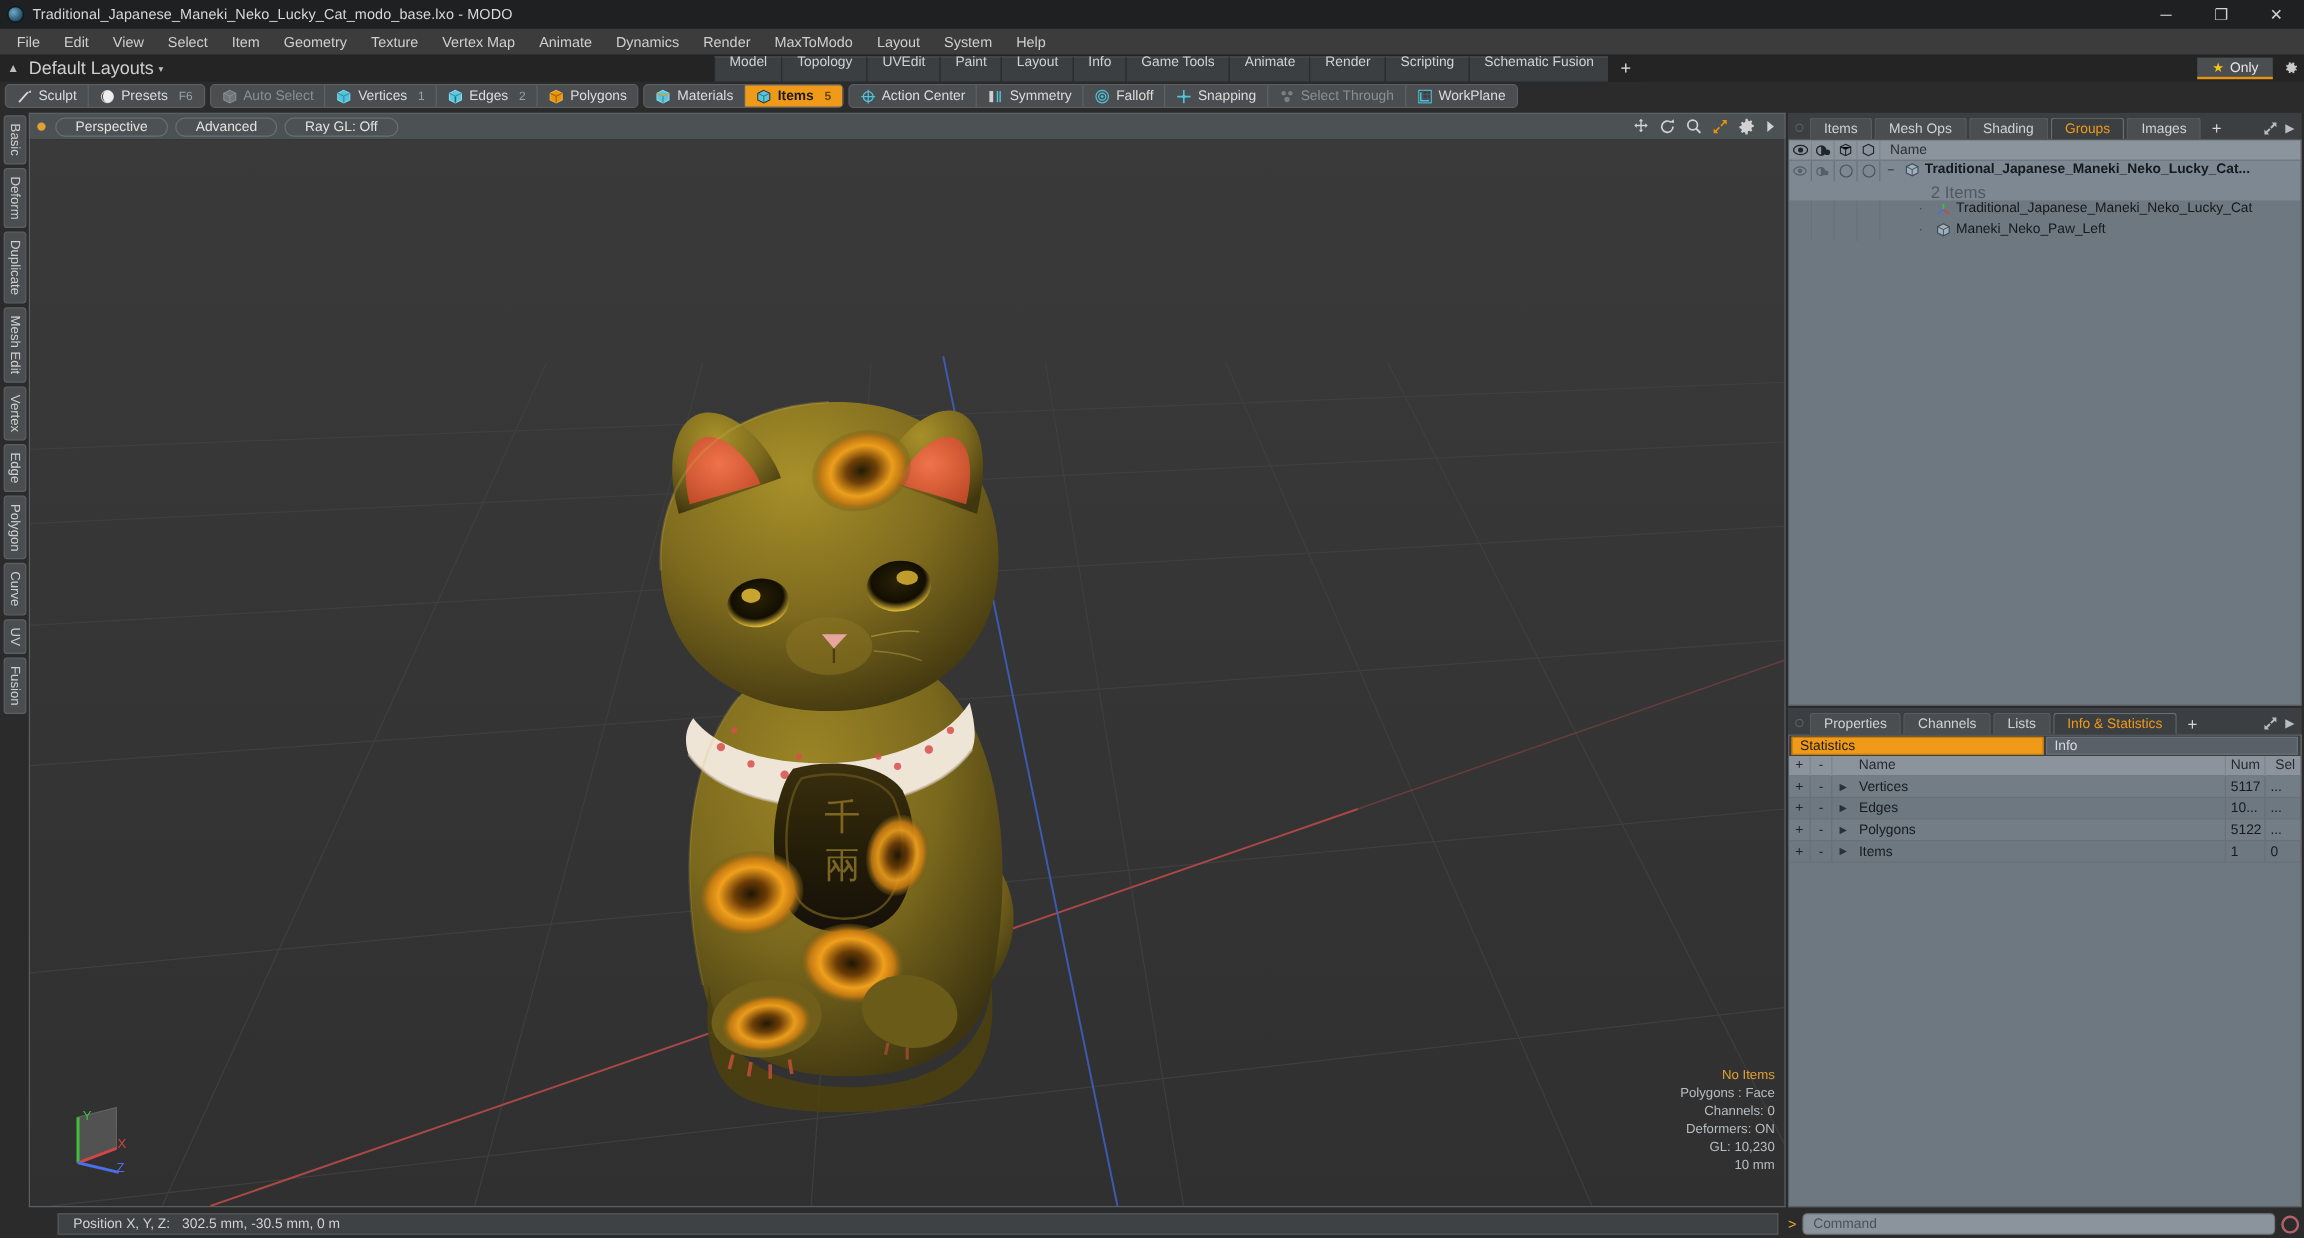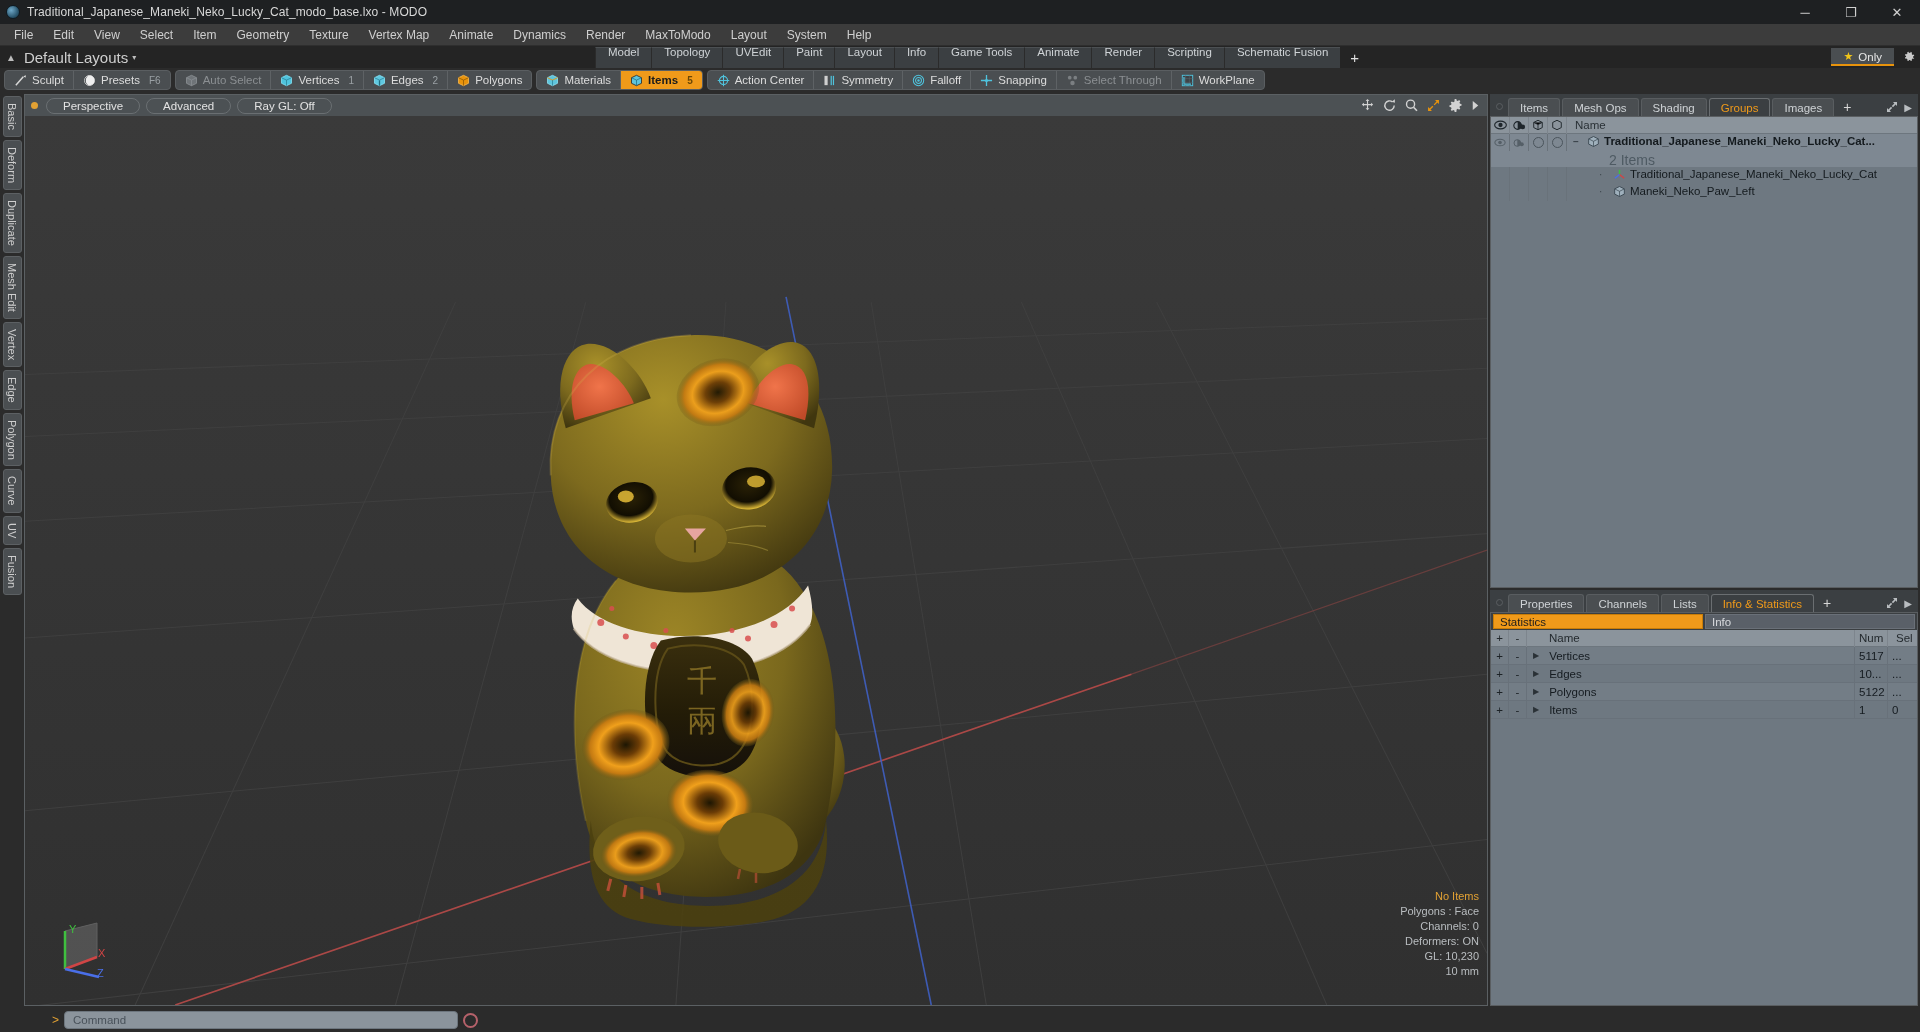--- a/index.html
+++ b/index.html
@@ -761,18 +761,22 @@
             </div>
           </div>
         <div class="stat-fill"></div>
       </div>
     </div>
   </div>
 </div>
 
 <div class="statusbar">
   <div class="sb-left"></div>
+  <div class="sb-pos">
+    <span>Position X, Y, Z:</span>
+    <span>302.5 mm, -30.5 mm, 0 m</span>
+  </div>
   <div class="sb-right">
     <span class="cmd-gt">&gt;</span>
     <div class="cmd-input">Command</div>
     <div class="rec"></div>
   </div>
 </div>
 
 </body></html>

